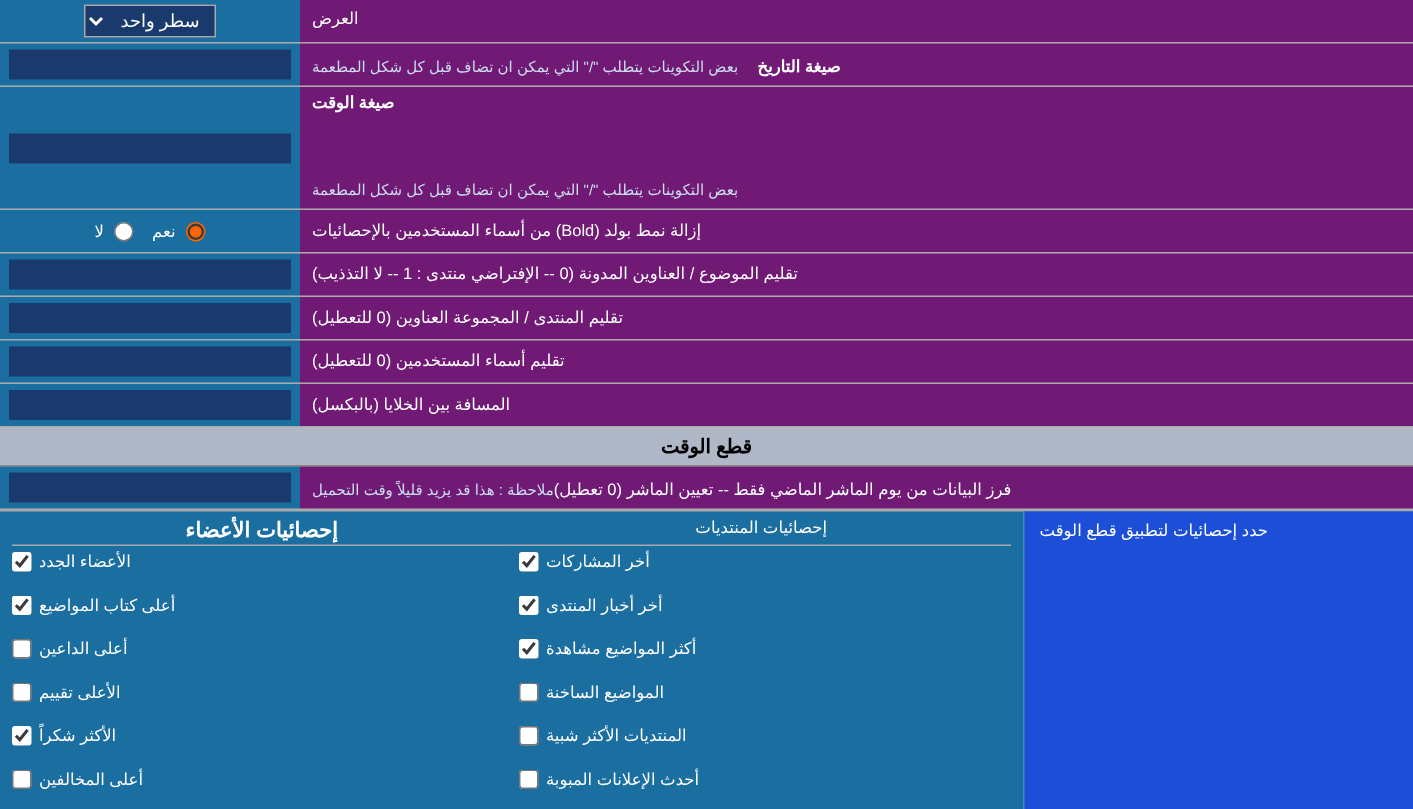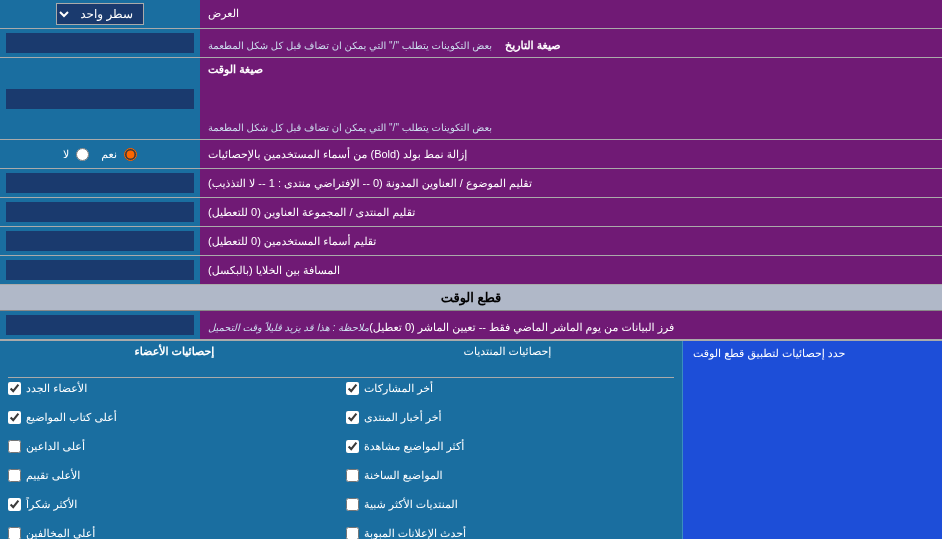--- a/index.html
+++ b/index.html
@@ -183,40 +183,40 @@
     </div>
   </div>
 
   <div class="section-header">
     <span>قطع الوقت</span>
   </div>
 
   <div class="row-container">
     <div class="label-cell" style="flex-direction:row;align-items:flex-end;">
       <span>فرز البيانات من يوم الماشر الماضي فقط -- تعيين الماشر (0 تعطيل)</span>
-      <span style="font-size:10px;color:#cde;font-style:italic;">ملاحظة : هذا قد يزيد قليلاً وقت التحميل</span>
+      <span style="font-size:10px;color:#cde;">ملاحظة : هذا قد يزيد قليلاً وقت التحميل</span>
     </div>
     <div class="input-cell">
       <input type="text" style="">
     </div>
   </div>
 
   <div style="background:#1a6ea0; width:100%; display:flex; border-top: 1px solid #aaa;">
 
     <div style="background:#1d4ed8; color:#fff; font-size:11px; padding:6px 10px; text-align:right; width:260px; display:flex; align-items:flex-start; justify-content:flex-end; border-left:1px solid #3a8ec0;">
       <span>حدد إحصائيات لتطبيق قطع الوقت</span>
     </div>
 
     <div style="flex:1; display:flex; flex-direction:column; padding:4px 8px;">
 
       <div style="display:flex; justify-content:space-around; margin-bottom:4px;">
         <div style="flex:1; text-align:center; color:#fff; font-weight:normal; font-size:11px; border-bottom:1px solid #aaa; padding-bottom:2px;">
           <span>إحصائيات المنتديات</span>
         </div>
-        <div style="flex:1; text-align:center; color:#fff; font-weight:bold; font-size:11px; border-bottom:1px solid #aaa; padding-bottom:19px;">
+        <div style="flex:1; text-align:center; color:#fff; font-weight:bold; font-size:14px; border-bottom:1px solid #aaa; padding-bottom:2px;">
           <span>إحصائيات الأعضاء</span>
         </div>
       </div>
       <div style="display:flex; gap:10px;">
 
         <div class="checkbox-col">
           <div class="checkbox-item">
             <span>أخر المشاركات</span>
             <input type="checkbox" checked="" style="">
           </div>

